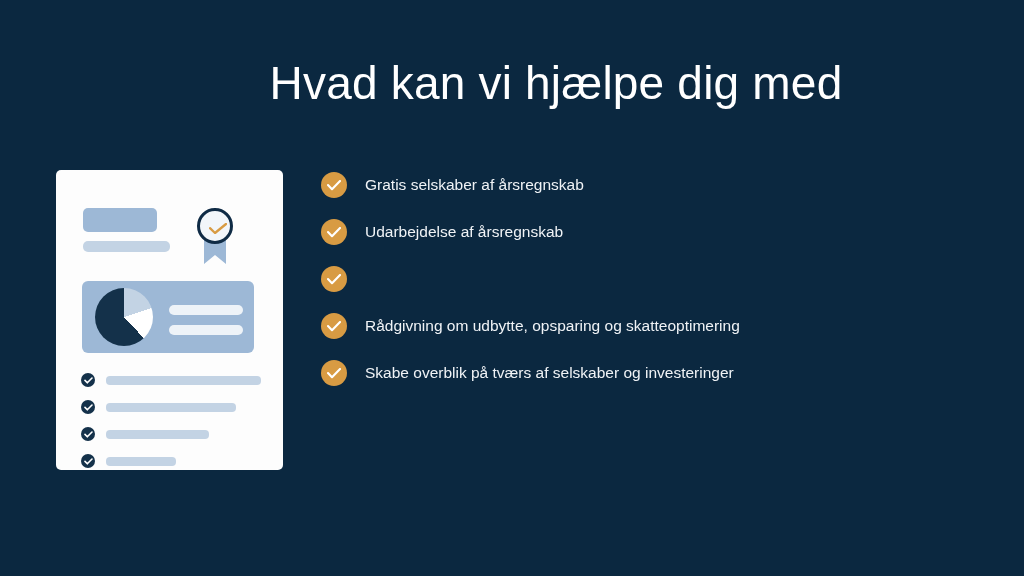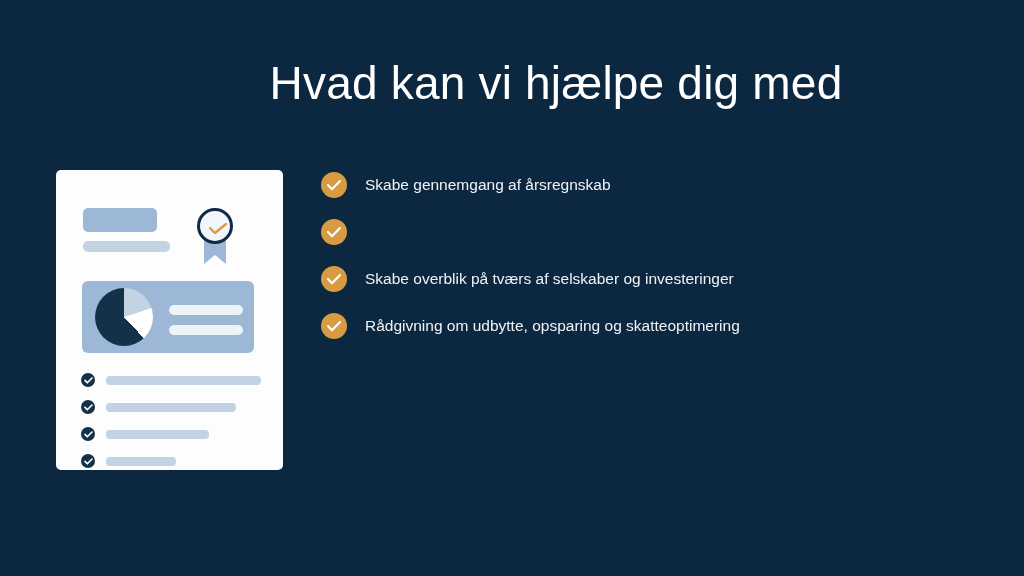--- a/index.html
+++ b/index.html
@@ -256,46 +256,54 @@
   </div>
 
   <div class="bullets">
 
     <div class="bullet-row">
       <span class="bullet-icon">
         <svg width="14" height="11" viewBox="0 0 14 11">
             <path d="M1 5 L5 9.2 L13 1" fill="none" stroke="#ffffff" stroke-width="2.1" stroke-linecap="round" stroke-linejoin="round"></path>
           </svg>
       </span>
-      <span class="bullet-text">Skabe gennemgang af årsregnskab</span>
-    </div>
-
-
-
-    <div class="bullet-row">
-      <span class="bullet-icon">
-        <svg width="14" height="11" viewBox="0 0 14 11">
-            <path d="M1 5 L5 9.2 L13 1" fill="none" stroke="#ffffff" stroke-width="2.1" stroke-linecap="round" stroke-linejoin="round"></path>
-          </svg>
-      </span>
+      <span class="bullet-text">Gratis selskaber af årsregnskab</span>
+    </div>
+
+    <div class="bullet-row">
+      <span class="bullet-icon">
+        <svg width="14" height="11" viewBox="0 0 14 11">
+            <path d="M1 5 L5 9.2 L13 1" fill="none" stroke="#ffffff" stroke-width="2.1" stroke-linecap="round" stroke-linejoin="round"></path>
+          </svg>
+      </span>
+      <span class="bullet-text">Udarbejdelse af årsregnskab</span>
+    </div>
+
+
+    <div class="bullet-row">
+      <span class="bullet-icon">
+        <svg width="14" height="11" viewBox="0 0 14 11">
+            <path d="M1 5 L5 9.2 L13 1" fill="none" stroke="#ffffff" stroke-width="2.1" stroke-linecap="round" stroke-linejoin="round"></path>
+          </svg>
+      </span>
+    </div>
+
+    <div class="bullet-row">
+      <span class="bullet-icon">
+        <svg width="14" height="11" viewBox="0 0 14 11">
+            <path d="M1 5 L5 9.2 L13 1" fill="none" stroke="#ffffff" stroke-width="2.1" stroke-linecap="round" stroke-linejoin="round"></path>
+          </svg>
+      </span>
+      <span class="bullet-text">Rådgivning om udbytte, opsparing og skatteoptimering</span>
     </div>
 
     <div class="bullet-row">
       <span class="bullet-icon">
         <svg width="14" height="11" viewBox="0 0 14 11">
             <path d="M1 5 L5 9.2 L13 1" fill="none" stroke="#ffffff" stroke-width="2.1" stroke-linecap="round" stroke-linejoin="round"></path>
           </svg>
       </span>
       <span class="bullet-text">Skabe overblik på tværs af selskaber og investeringer</span>
     </div>
 
-    <div class="bullet-row">
-      <span class="bullet-icon">
-        <svg width="14" height="11" viewBox="0 0 14 11">
-            <path d="M1 5 L5 9.2 L13 1" fill="none" stroke="#ffffff" stroke-width="2.1" stroke-linecap="round" stroke-linejoin="round"></path>
-          </svg>
-      </span>
-      <span class="bullet-text">Rådgivning om udbytte, opsparing og skatteoptimering</span>
-    </div>
-
   </div>
 
 </div>
 
 </body></html>

